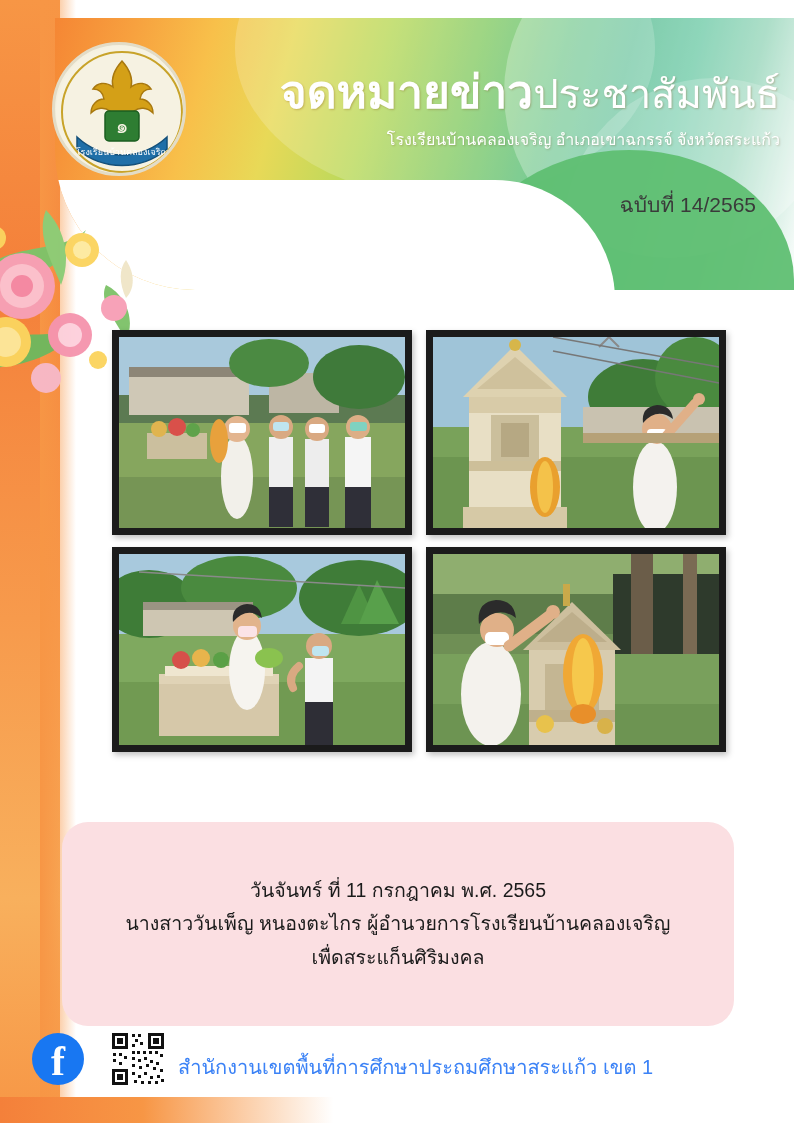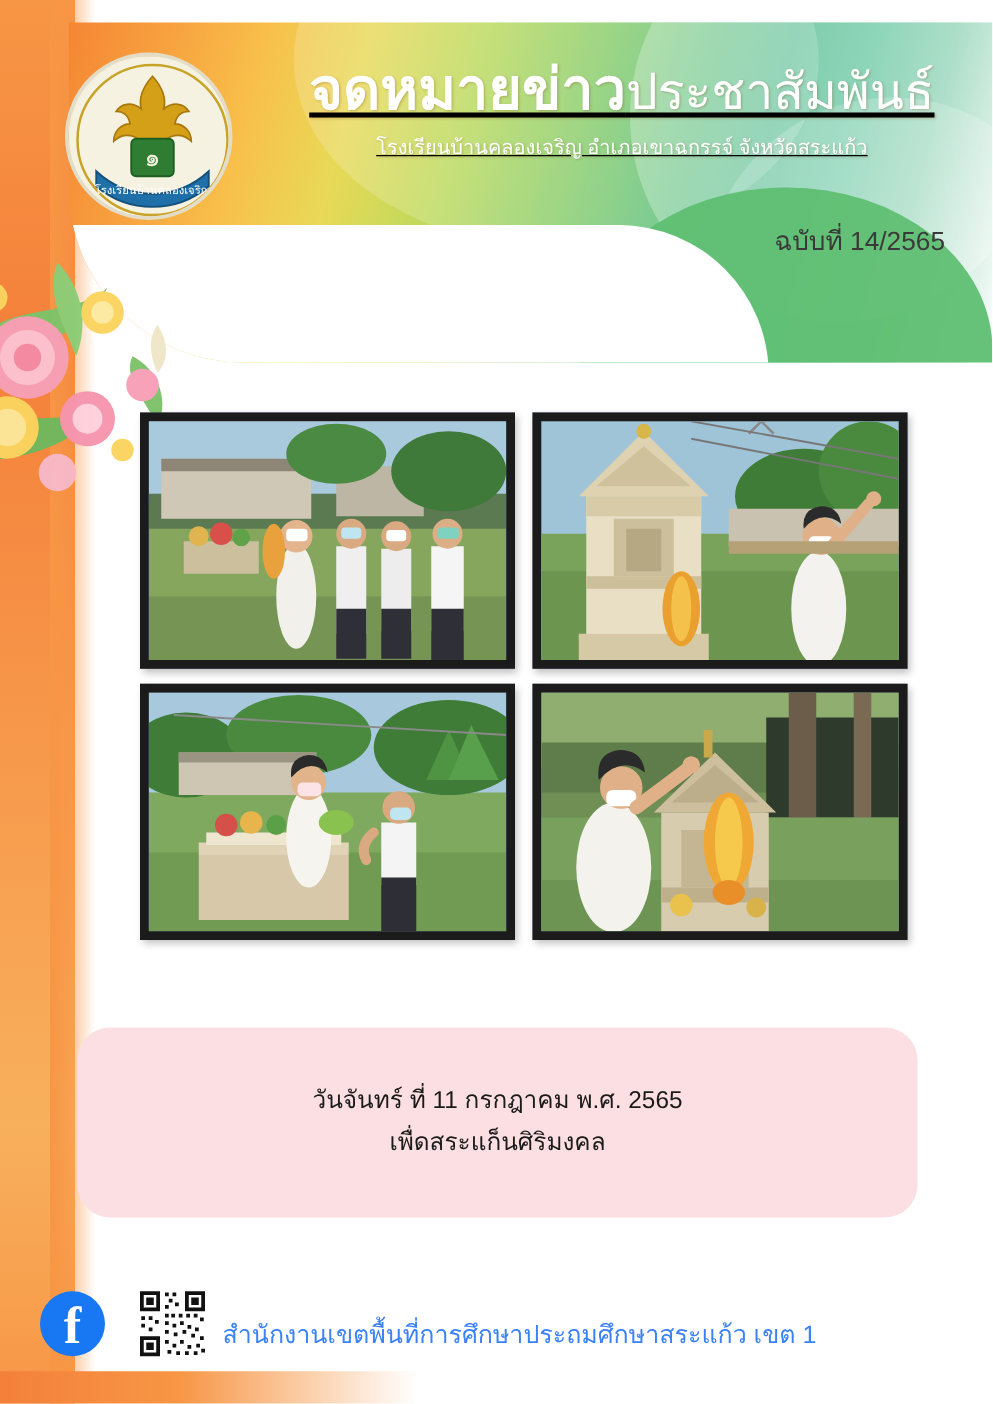--- a/index.html
+++ b/index.html
@@ -112,25 +112,24 @@
     border-radius: 50%;
     background: radial-gradient(circle at 50% 42%, #fdfdf3 0%, #f4f0df 60%, #e9e3cd 100%);
     border: 3px solid #e3dcc6;
     z-index: 4;
     overflow: hidden;
   }
   .logo svg { display:block; }
 
   .title-block {
     position: absolute;
-    left: 215px; top: 43px;
+    left: 215px; top: 64px;
     width: 565px;
-    text-align: center;
+    text-align: right;
     z-index: 3;
-    text-decoration: underline;
   }
   .title-main {
     font-size: 46px;
     font-weight: bold;
     color: #ffffff;
     letter-spacing: 0px;
     line-height: 1.22;
     text-shadow: 1px 1px 2px rgba(120,60,0,0.28);
     white-space: nowrap;
   }
@@ -141,21 +140,21 @@
   .title-sub {
     margin-top: 10px;
     font-size: 16px;
     color: #ffffff;
     line-height: 1.3;
     text-shadow: 1px 1px 2px rgba(100,60,0,0.25);
     white-space: nowrap;
   }
   .issue {
     position: absolute;
-    right: 38px; top: 176px;
+    right: 38px; top: 188px;
     font-size: 21px;
     color: #3a3a3a;
     z-index: 3;
     text-align: center;
   }
 
   
   .floral {
     position: absolute;
     left: -14px; top: 190px;
@@ -181,21 +180,21 @@
     overflow: hidden;
     background: #789;
     box-shadow: 2px 3px 6px rgba(0,0,0,0.25);
   }
   .photo svg { display: block; width: 100%; height: 100%; }
 
   
   .caption {
     position: absolute;
     left: 62px; top: 822px;
-    width: 672px; height: 152px;
+    width: 672px; height: 204px;
     background: #fbdfe2;
     border-radius: 26px;
     z-index: 3;
     display: flex;
     flex-direction: column;
     align-items: center;
     justify-content: center;
     padding: 8px 16px;
   }
   .caption-line {
@@ -461,20 +460,21 @@
         </g>
         <circle cx="112" cy="170" r="9" fill="#e8c24c"></circle>
         <circle cx="172" cy="172" r="8" fill="#d8b24a"></circle>
       </svg>
     </div>
 
   </div>
 
   <div class="caption">
     <div class="caption-line">วันจันทร์  ที่  11 กรกฎาคม  พ.ศ. 2565</div>
+    <div class="caption-line">นางสาววันเพ็ญ  หนองตะไกร ผู้อำนวยการโรงเรียนบ้านคลองเจริญ</div>
     <div class="caption-line">เพื่ดสระแก็นศิริมงคล</div>
   </div>
 
   <div class="footer">
     <div class="fb-icon">f</div>
     <div class="qr">
       <svg viewBox="0 0 56 56" width="56" height="56" aria-hidden="true">
         <rect width="56" height="56" fill="#ffffff"></rect>
         <g fill="#111111">
           <rect x="2" y="2" width="16" height="16"></rect>

